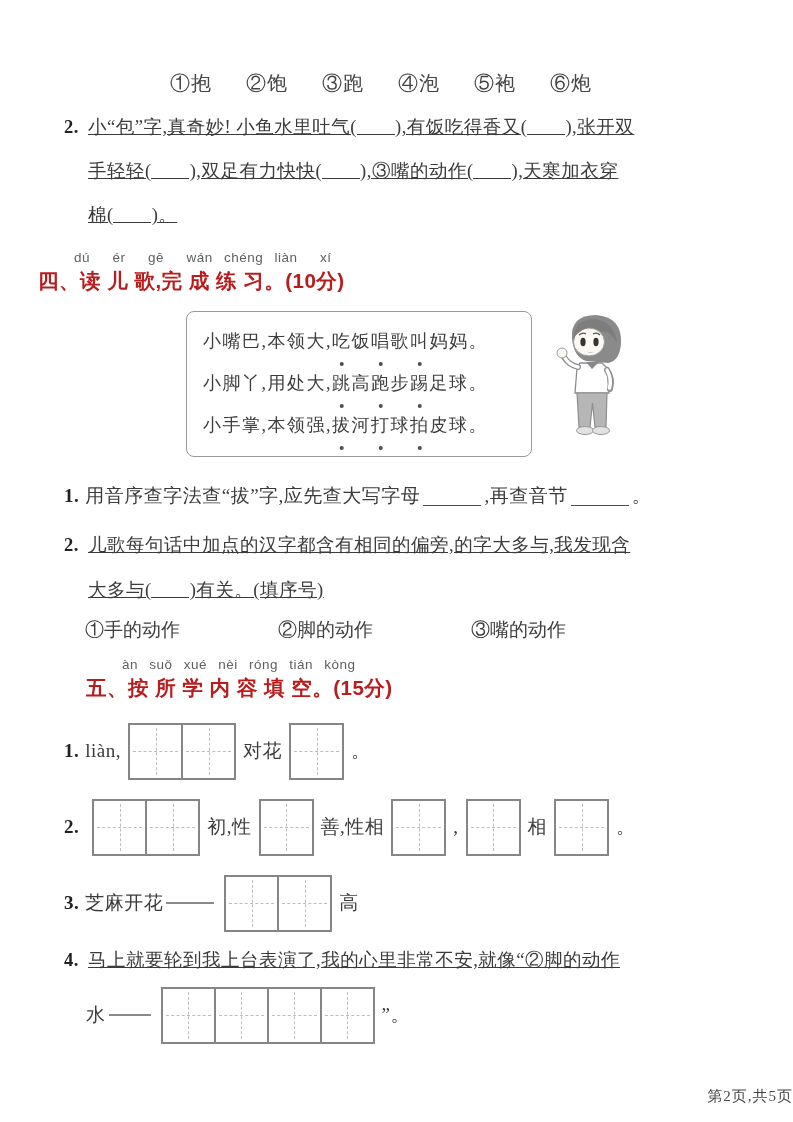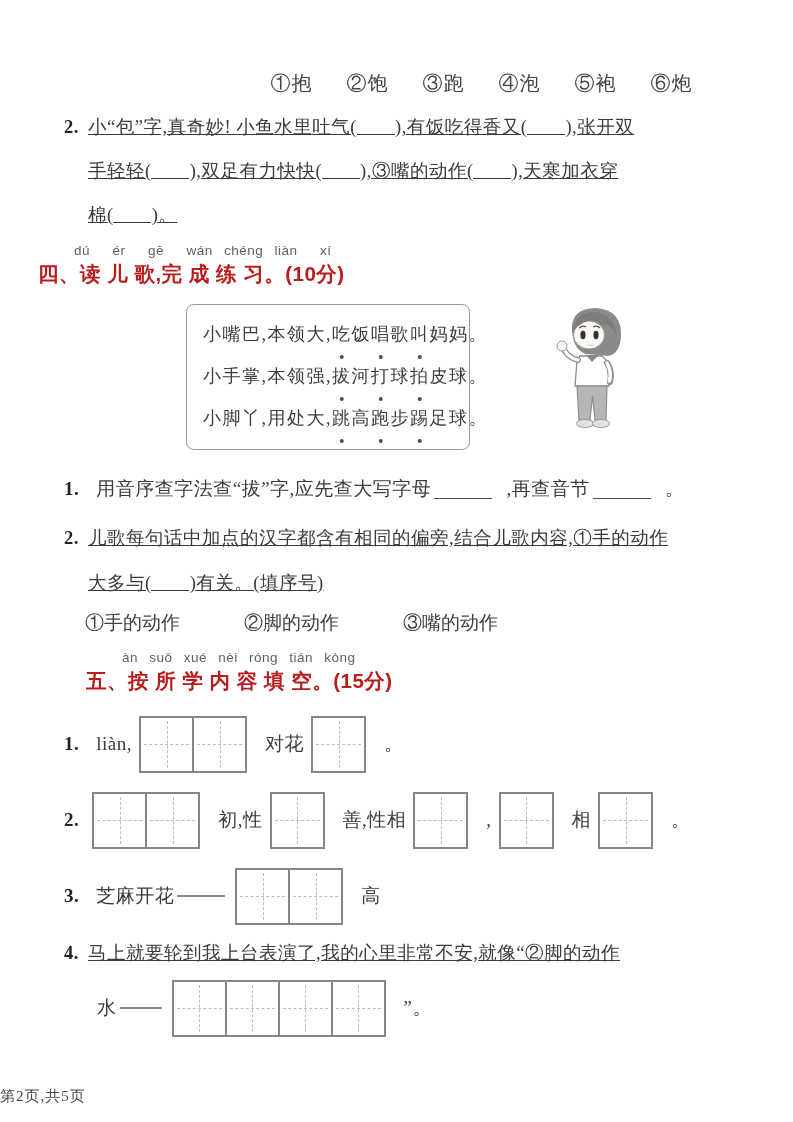--- a/index.html
+++ b/index.html
@@ -11,63 +11,62 @@
     font-family:"Liberation Serif", serif;
     color:#3b3b3b;
     box-sizing:border-box;
   }
   
   .opts-row{
     margin:70px 0 0 170px;
     display:flex;gap:34px;
     font-size:20px;color:#454545;
     letter-spacing:1px;
-    justify-content:center;
   }
   .opts-row2{
     margin:4px 0 0 85px;
-    display:flex;gap:64px;
+    display:flex;gap:98px;
     font-size:19px;color:#3f3f3f;
   }
   
   .para{
     position:relative;
     margin-top:8px;
     padding-left:88px;
     font-size:18.5px;
     line-height:44px;
     letter-spacing:0.5px;
     white-space:nowrap;
   }
   .para .hnum{
     position:absolute;left:64px;top:0;
     font-weight:bold;color:#222;
   }
   .para .pline{white-space:nowrap;text-decoration:underline;}
   
-  .sec{margin-top:6px;}
+  .sec{margin-top:13px;}
   .sec-pinyin{
     font-family:"Liberation Sans", sans-serif;
     font-size:13.5px;color:#5f5f5f;
     margin-left:74px;
     word-spacing:7px;letter-spacing:0.5px;
     white-space:pre;
   }
   .sec-title{
     font-family:"Liberation Sans", sans-serif;
     font-weight:bold;
     font-size:20.5px;color:#b91c1c;
     margin:2px 0 0 38px;
     letter-spacing:0.5px;
   }
   
   .poem-wrap{position:relative;margin:16px 0 0 186px;width:480px;height:152px;}
   .poem-box{
     box-sizing:border-box;
-    width:284px;
+    width:346px;
     border:1.5px solid #9a9a9a;
     border-radius:8px;
     padding:8px 16px 10px 16px;
     background:#fff;
   }
   .poem-line{
     font-size:18px;line-height:42px;
     letter-spacing:1.5px;color:#3d3d3d;
     white-space:nowrap;
   }
@@ -83,21 +82,21 @@
   .child-svg{position:absolute;left:358px;top:-4px;}
   
   .fill-row{
     display:flex;align-items:center;
     margin-left:64px;margin-top:14px;
     font-size:19px;color:#3b3b3b;
     letter-spacing:0.5px;
     height:62px;
   }
   .fill-row .num{font-weight:bold;color:#222;margin-right:6px;}
-  .fill-row .txt{white-space:pre;margin-left:11px;}
+  .fill-row .txt{white-space:pre;}
   .grid{
     display:inline-flex;
     border:2px solid #868686;
     margin:0 7px;
     background:#fff;
     flex:none;
   }
   .cell{width:51px;height:53px;position:relative;}
   .cell + .cell{border-left:2px solid #868686;}
   .cell::before{
@@ -114,21 +113,21 @@
     margin:0 3px;vertical-align:middle;flex:none;
   }
   .blank{
     display:inline-block;
     border-bottom:1.5px solid #4e4e4e;
     height:1em;margin:0 3px;vertical-align:baseline;
   }
   
   .footer{
     position:absolute;left:0;right:0;bottom:16px;
-    text-align:left;
+    text-align:right;
     font-size:15px;color:#474747;
     letter-spacing:1px;
   }
 </style>
 </head>
 <body>
 
 <div class="page">
 
   <div class="opts-row">
@@ -148,22 +147,22 @@
   </div>
 
   <div class="sec">
     <div class="sec-pinyin">dú  ér  gē  wán chéng liàn  xí</div>
     <div class="sec-title">四、读 儿 歌,完 成 练 习。(10分)</div>
   </div>
 
   <div class="poem-wrap">
     <div class="poem-box">
         <div class="poem-line"><span class="txt">小嘴巴,本领大,</span><span class="txt dot">吃</span><span class="txt">饭</span><span class="txt dot">唱</span><span class="txt">歌</span><span class="txt dot">叫</span><span class="txt">妈妈。</span></div>
+        <div class="poem-line"><span class="txt">小脚丫,用处大,</span><span class="txt dot">跳</span><span class="txt">高</span><span class="txt dot">跑</span><span class="txt">步</span><span class="txt dot">踢</span><span class="txt">足球。</span></div>
         <div class="poem-line"><span class="txt">小手掌,本领强,</span><span class="txt dot">拔</span><span class="txt">河</span><span class="txt dot">打</span><span class="txt">球</span><span class="txt dot">拍</span><span class="txt">皮球。</span></div>
-        <div class="poem-line"><span class="txt">小脚丫,用处大,</span><span class="txt dot">跳</span><span class="txt">高</span><span class="txt dot">跑</span><span class="txt">步</span><span class="txt dot">踢</span><span class="txt">足球。</span></div>
       </div>
     <svg class="child-svg" width="100" height="140" viewBox="0 0 100 140">
       <path d="M28,32 Q26,8 52,8 Q78,10 77,36 Q76,54 64,56 L42,54 Q30,50 28,32 Z" fill="#8a8a8a"></path>
       <ellipse cx="45" cy="35" rx="15.5" ry="14" fill="#fbf8f4" stroke="#9a9a9a" stroke-width="1"></ellipse>
       <path d="M30,32 Q29,13 50,12 Q70,14 73,36 Q66,22 57,25 Q46,16 36,25 Q31,27 30,32 Z" fill="#7d7d7d"></path>
       <ellipse cx="39" cy="35" rx="2.6" ry="4.2" fill="#333"></ellipse>
       <ellipse cx="52" cy="35" rx="2.6" ry="4.2" fill="#333"></ellipse>
       <path d="M35,28 q4,-3 7,-1" fill="none" stroke="#555" stroke-width="1.2"></path>
       <path d="M49,27 q4,-2 7,1" fill="none" stroke="#555" stroke-width="1.2"></path>
       <path d="M43,44 q3.5,4 7,0 q-3.5,3.5 -7,0 Z" fill="#5a5a5a"></path>
@@ -184,21 +183,21 @@
       <span class="num">1.</span>
       <span class="txt">用音序查字法查“拔”字,应先查大写字母</span>
       <span class="blank" style="width: 58px;"></span>
       <span class="txt">,再查音节</span>
       <span class="blank" style="width: 58px;"></span>
       <span class="txt">。</span>
     </div>
 
   <div class="para" style="margin-top:10px;line-height:45px;">
     <span class="hnum">2.</span>
-    <div class="pline">儿歌每句话中加点的汉字都含有相同的偏旁,结合儿歌内容,①手的动作</div>
+    <div class="pline">儿歌每句话中加点的汉字都含有相同的偏旁,的字大多与,我发现含</div>
     <div class="pline">大多与(　　)有关。(填序号)</div>
   </div>
 
   <div class="opts-row2">
       <span class="opt">①手的动作</span>
       <span class="opt">②脚的动作</span>
       <span class="opt">③嘴的动作</span>
     </div>
 
   <div class="sec" style="margin-top:14px;padding-left:48px;">

